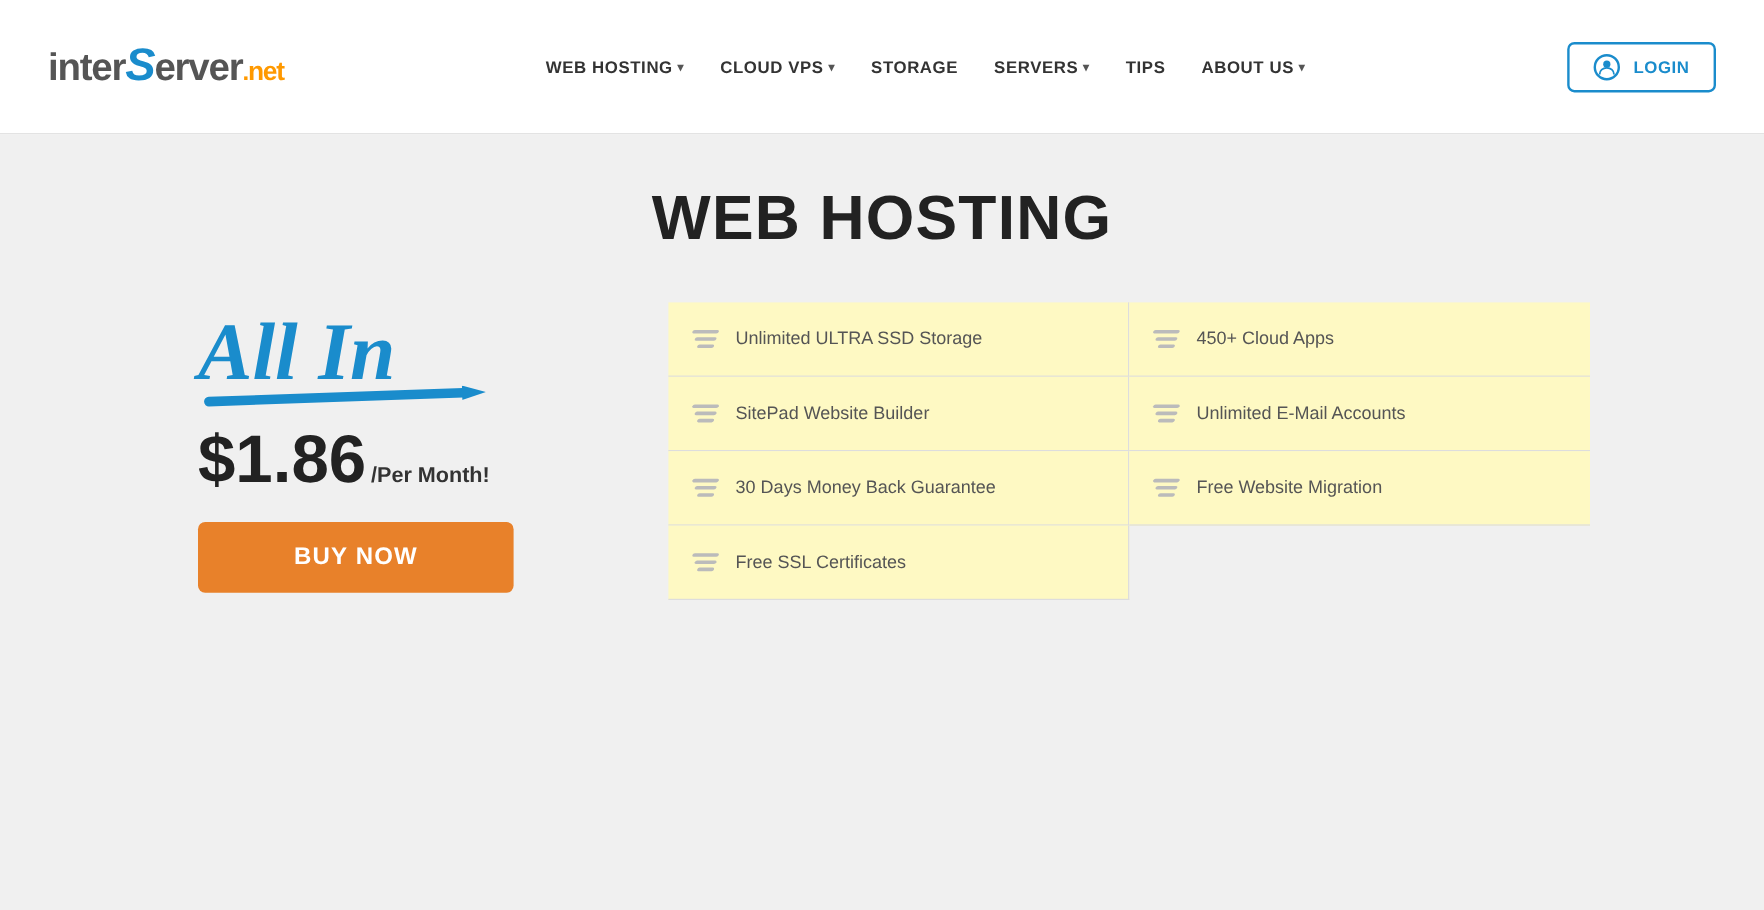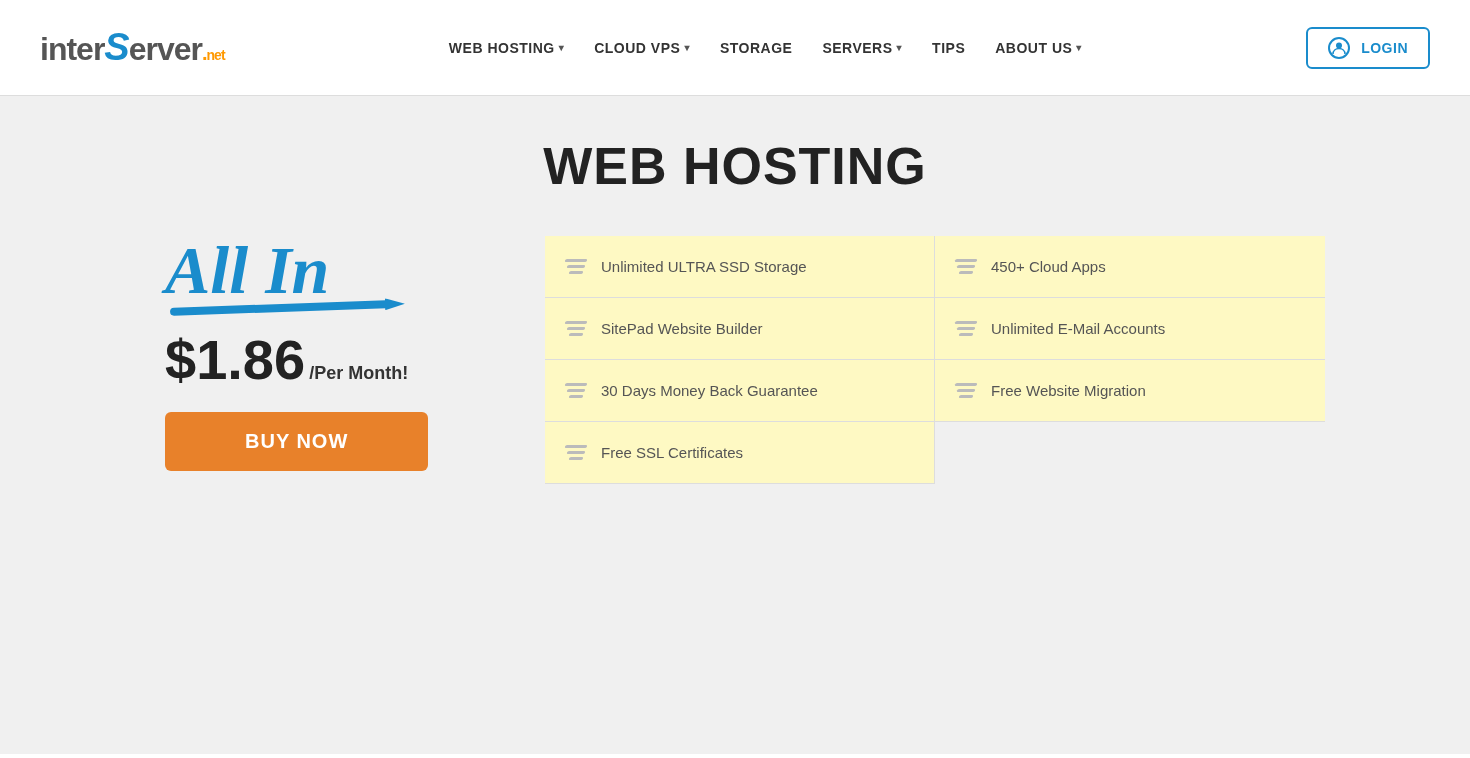--- a/index.html
+++ b/index.html
@@ -11,39 +11,39 @@
       overflow: hidden;
     }
 
     
     .header {
       background: #fff;
       border-bottom: 1px solid #ddd;
       display: flex;
       align-items: center;
       padding: 0 40px;
-      height: 96px;
+      height: 112px;
       justify-content: space-between;
     }
 
     .logo {
       display: flex;
       align-items: baseline;
       gap: 0;
       font-size: 32px;
       font-weight: 400;
       color: #333;
       letter-spacing: -1px;
     }
 
     .logo-inter { color: #555; font-weight: 600; }
     .logo-s { color: #1a8ccc; font-size: 38px; font-weight: 900; font-style: italic; }
     .logo-erver { color: #555; font-weight: 600; text-align: right; }
     .logo-dot { color: #f90; font-size: 20px; font-weight: 700; }
-    .logo-net { color: #f90; font-size: 14px; font-weight: 700; }
+    .logo-net { color: #f90; font-size: 22px; font-weight: 700; }
 
     nav {
       display: flex;
       align-items: center;
       gap: 30px;
     }
 
     .nav-item {
       font-size: 14px;
       font-weight: 700;
@@ -103,22 +103,22 @@
       color: #222;
       text-align: center;
       margin-bottom: 40px;
       letter-spacing: 1px;
     }
 
     .content-area {
       display: flex;
       width: 100%;
       max-width: 1300px;
-      gap: 0;
-      align-items: flex-start;
+      gap: 12px;
+      align-items: center;
       padding: 0 60px;
     }
 
     
     .left-panel {
       flex: 0 0 320px;
       display: flex;
       flex-direction: column;
       align-items: flex-start;
       padding-left: 20px;

